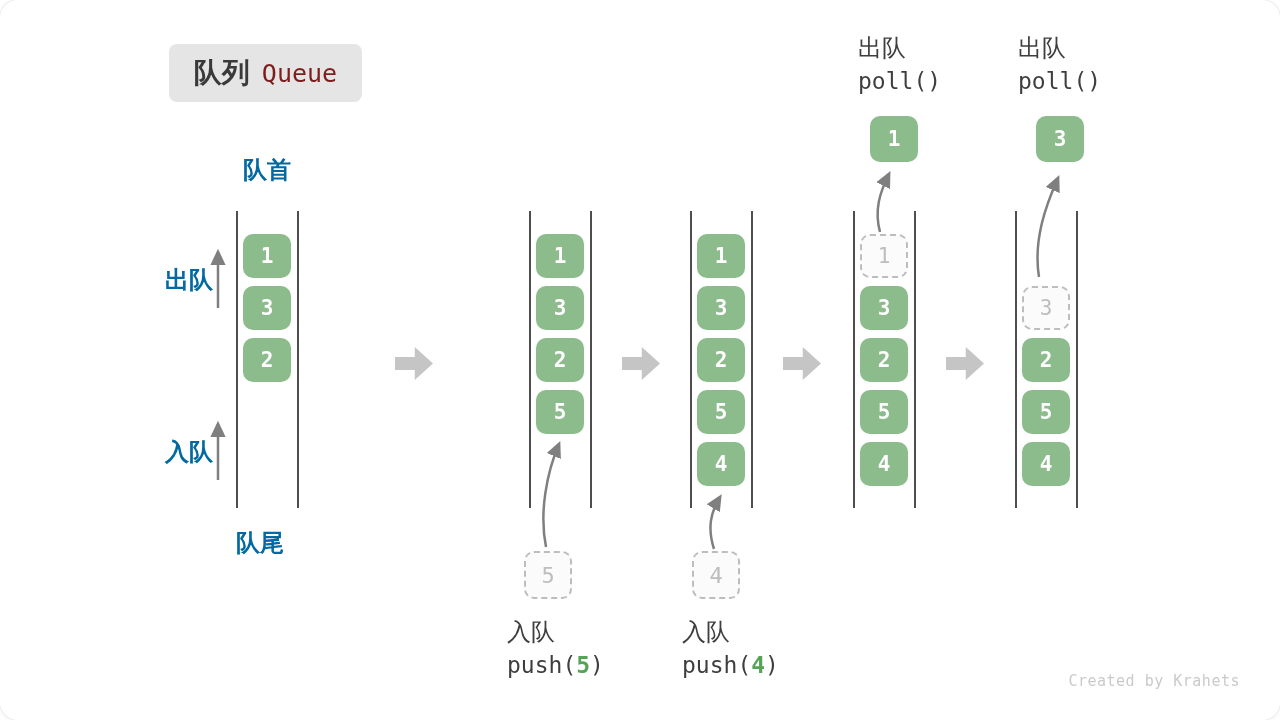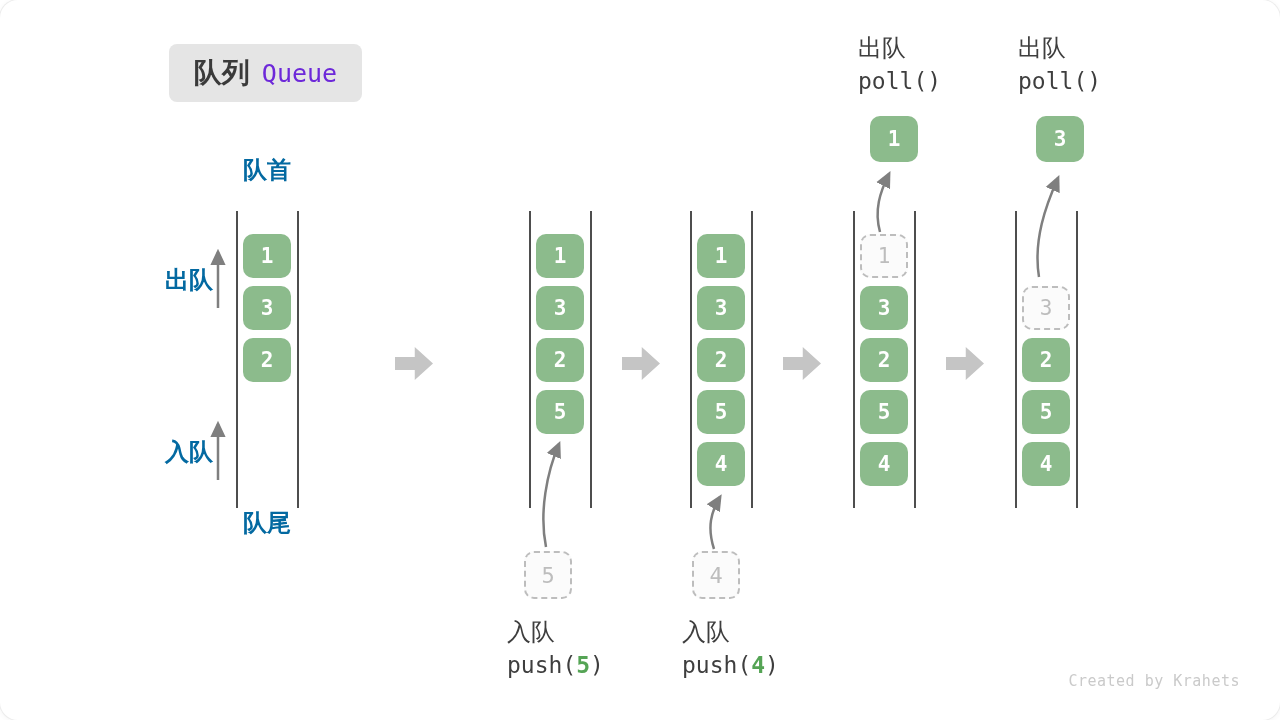--- a/index.html
+++ b/index.html
@@ -13,28 +13,28 @@
     font-family: "Liberation Sans", sans-serif;
     color: #3e3e3e;
   }
   .badge {
     position: absolute; left: 169px; top: 44px;
     width: 193px; height: 58px;
     background: #e5e5e5; border-radius: 8px;
     display: flex; align-items: center; justify-content: center; gap: 12px;
   }
   .badge-zh { font-size: 28px; font-weight: 700; color: #3a3a3a; }
-  .badge-en { font-family: "DejaVu Sans Mono", monospace; font-size: 25px; color: #6d28d9; }
+  .badge-en { font-family: "DejaVu Sans Mono", monospace; font-size: 25px; color: #7f1d1d; }
 
   .side-label {
     position: absolute; font-size: 24px; font-weight: 700; color: #0369a1;
     white-space: nowrap;
   }
   .lbl-front { left: 236px; top: 154px; width: 62px; text-align: center; }
-  .lbl-rear  { left: 236px; top: 507px; width: 62px; text-align: center; }
+  .lbl-rear  { left: 236px; top: 527px; width: 62px; text-align: left; }
   .lbl-dequeue { left: 165px; top: 264px; }
   .lbl-enqueue { left: 165px; top: 436px; }
 
   .qcol {
     position: absolute; top: 211px; height: 297px; width: 59px;
     border-left: 2px solid #4e4e4e; border-right: 2px solid #4e4e4e;
   }
 
   .slot {
     position: absolute; width: 48px; height: 44px;

